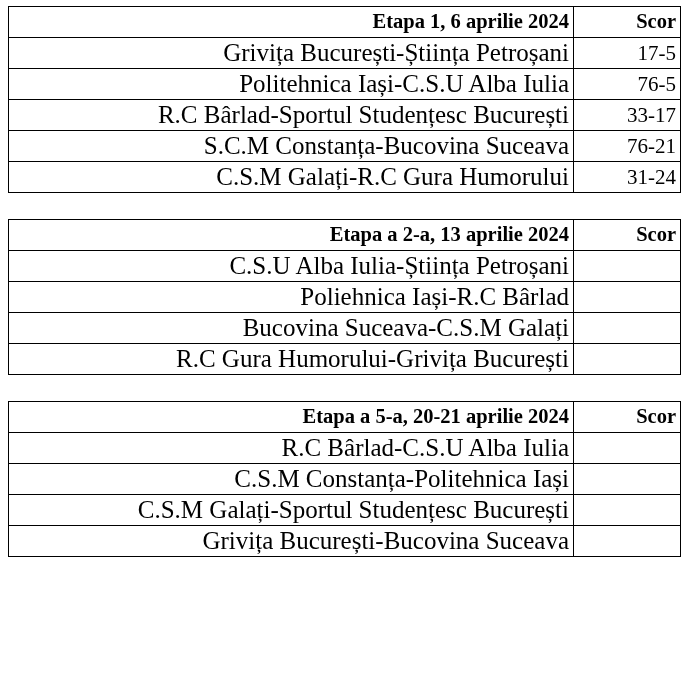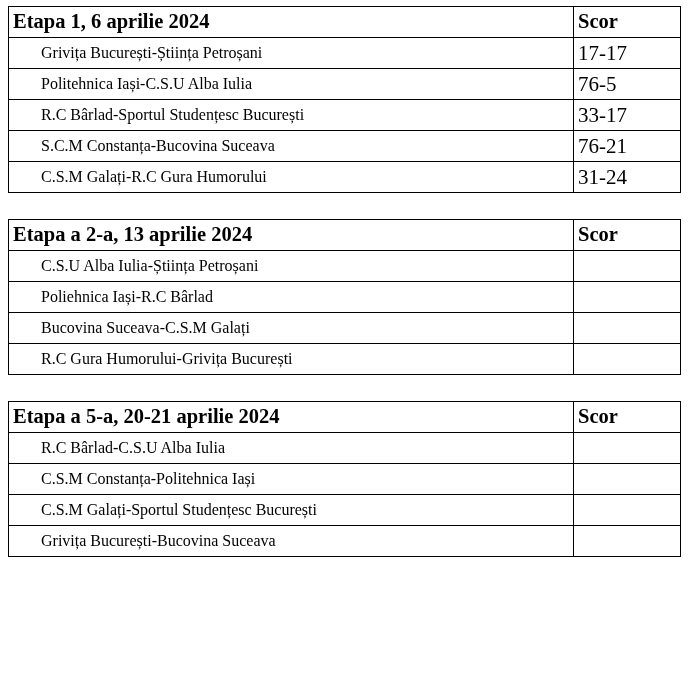--- a/index.html
+++ b/index.html
@@ -27,33 +27,33 @@
   }
   table.round {
     border-collapse: collapse;
     width: 672px;
     table-layout: fixed;
   }
   table.round td {
     border: 1px solid #000000;
     height: 30px;
     padding: 0 4px;
-    text-align: left;
+    text-align: right;
     vertical-align: middle;
     font-size: 21px;
     line-height: 1.05;
     white-space: nowrap;
     overflow: hidden;
   }
   table.round td.head {
     font-weight: bold;
     font-size: 20.5px;
   }
   table.round td.match {
-    font-size: 16px;
+    font-size: 25px;
     padding-left: 32px;
   }
   table.round td.score {
     font-size: 21px;
   }
   col.c-match { width: 565px; }
   col.c-score { width: 107px; }
 </style>
 </head>
 <body>
@@ -66,21 +66,21 @@
           <col class="c-match">
           <col class="c-score">
         </colgroup>
       <tbody>
         <tr>
           <td class="head">Etapa 1, 6 aprilie 2024</td>
           <td class="head">Scor</td>
         </tr>
         <tr>
           <td class="match">Grivița București-Știința Petroșani</td>
-          <td class="score">17-17</td>
+          <td class="score">17-5</td>
         </tr>
         <tr>
           <td class="match">Politehnica Iași-C.S.U Alba Iulia</td>
           <td class="score">76-5</td>
         </tr>
         <tr>
           <td class="match">R.C Bârlad-Sportul Studențesc București</td>
           <td class="score">33-17</td>
         </tr>
         <tr>

